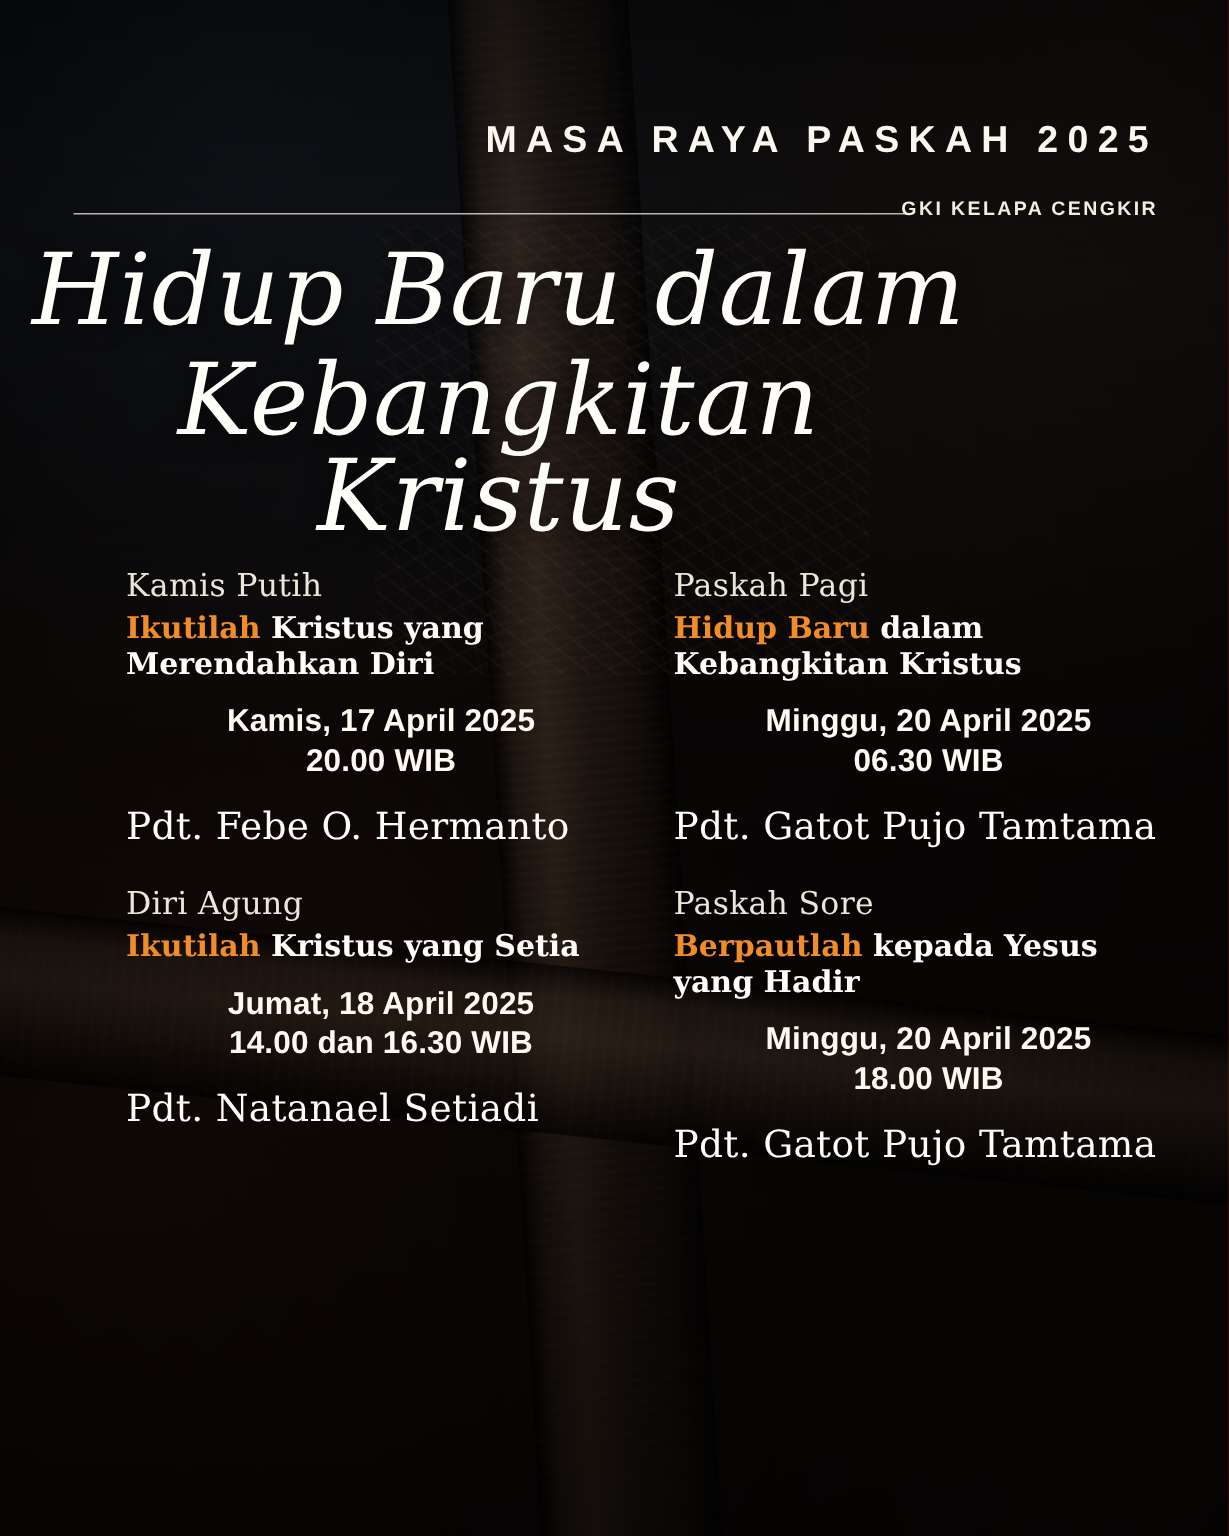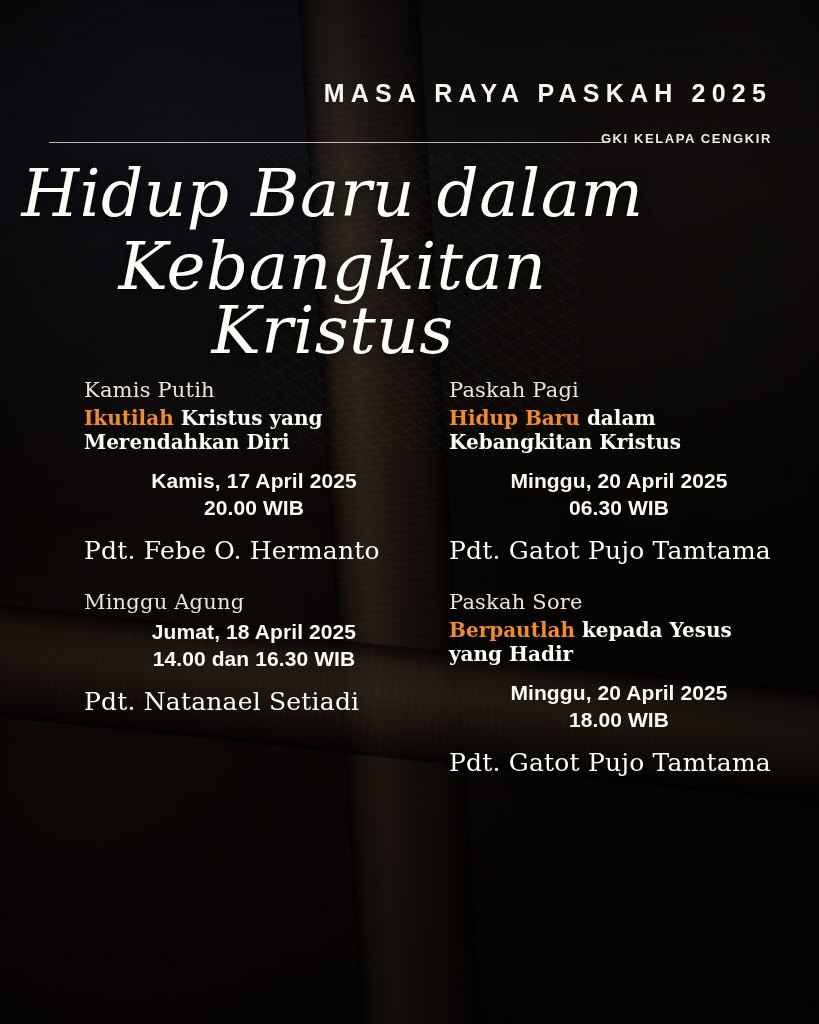--- a/index.html
+++ b/index.html
@@ -231,21 +231,22 @@
       </div>
 
       <div class="svc">
         <p class="svc-label">Paskah Pagi</p>
         <p class="svc-theme"><span class="hl">Hidup Baru</span><span> dalam Kebangkitan Kristus</span></p>
         <p class="svc-when"><span>Minggu, 20 April 2025</span><br><span>06.30 WIB</span></p>
         <p class="svc-pastor">Pdt. Gatot Pujo Tamtama</p>
       </div>
 
       <div class="svc">
-        <p class="svc-label">Minggu Agung</p>
+        <p class="svc-label">Diri Agung</p>
+        <p class="svc-theme"><span class="hl">Ikutilah</span><span> Kristus yang Setia</span></p>
         <p class="svc-when"><span>Jumat, 18 April 2025</span><br><span>14.00 dan 16.30 WIB</span></p>
         <p class="svc-pastor">Pdt. Natanael Setiadi</p>
       </div>
 
       <div class="svc">
         <p class="svc-label">Paskah Sore</p>
         <p class="svc-theme"><span class="hl">Berpautlah</span><span> kepada Yesus yang Hadir</span></p>
         <p class="svc-when"><span>Minggu, 20 April 2025</span><br><span>18.00 WIB</span></p>
         <p class="svc-pastor">Pdt. Gatot Pujo Tamtama</p>
       </div>

